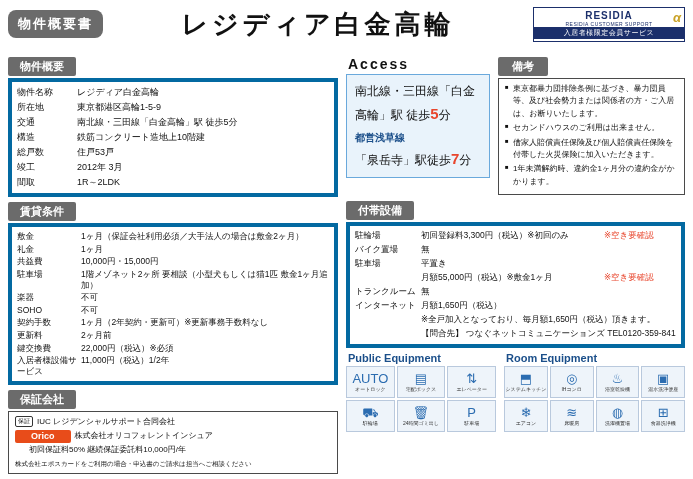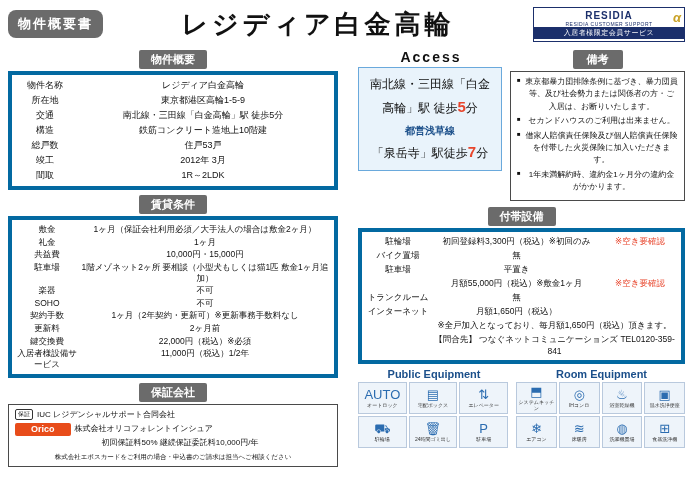--- a/index.html
+++ b/index.html
@@ -7,21 +7,21 @@
   .page{position:relative;width:693px;height:479px;background:#fff;box-sizing:border-box;padding:6px 8px;}
   .hdr{display:flex;align-items:center;height:36px;}
   .hdr-badge{background:#6b6b6b;color:#fff;font-size:13px;letter-spacing:2px;padding:5px 10px;border-radius:8px;font-weight:bold;}
   .hdr-title{flex:1;text-align:center;font-size:26px;font-weight:bold;letter-spacing:4px;color:#111;}
   .hdr-logo{width:150px;border:1px solid #1b2f6b;background:#fff;text-align:center;padding:2px 0;}
   .logo-top{font-size:10px;font-weight:bold;color:#1b2f6b;letter-spacing:1px;}
   .logo-sub{font-size:5px;color:#1b2f6b;letter-spacing:.5px;}
   .logo-band{background:#1b2f6b;color:#fff;font-size:7px;padding:1px 0;letter-spacing:.5px;}
   .logo-wrap{position:relative;}
   .logo-mark{position:absolute;right:3px;top:2px;font-size:13px;color:#c9a227;font-weight:bold;font-style:italic;}
-  .cols{display:flex;gap:20px;margin-top:7px;text-align:center;}
+  .cols{display:flex;gap:8px;margin-top:14px;}
   .colL{width:330px;}
   .colR{flex:1;}
   .sec-title{display:inline-block;background:#6b6b6b;color:#fff;font-size:11px;font-weight:bold;padding:2px 12px;border-radius:2px;margin-bottom:2px;}
   .box{border:4px solid #0369a1;padding:3px 3px;}
   table{border-collapse:collapse;width:100%;font-size:9px;}
   td{padding:1px 2px;vertical-align:top;}
   .lbl{width:56px;color:#111;}
   .outline-tbl td{border-bottom:0;}
   .fee-tbl td{font-size:8.5px;line-height:1.25;}
   .fee-tbl .lbl{width:60px;}

